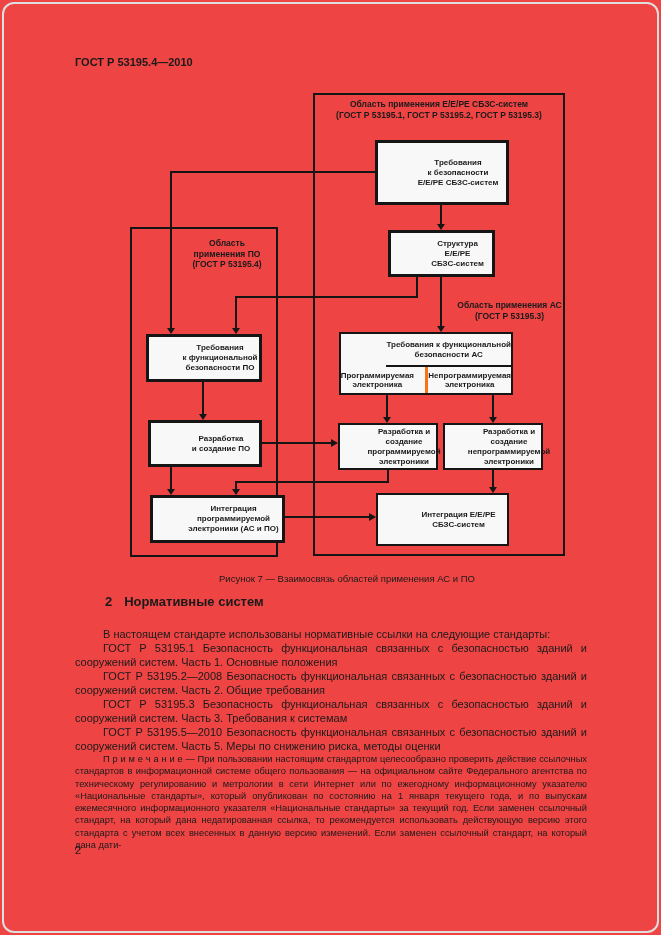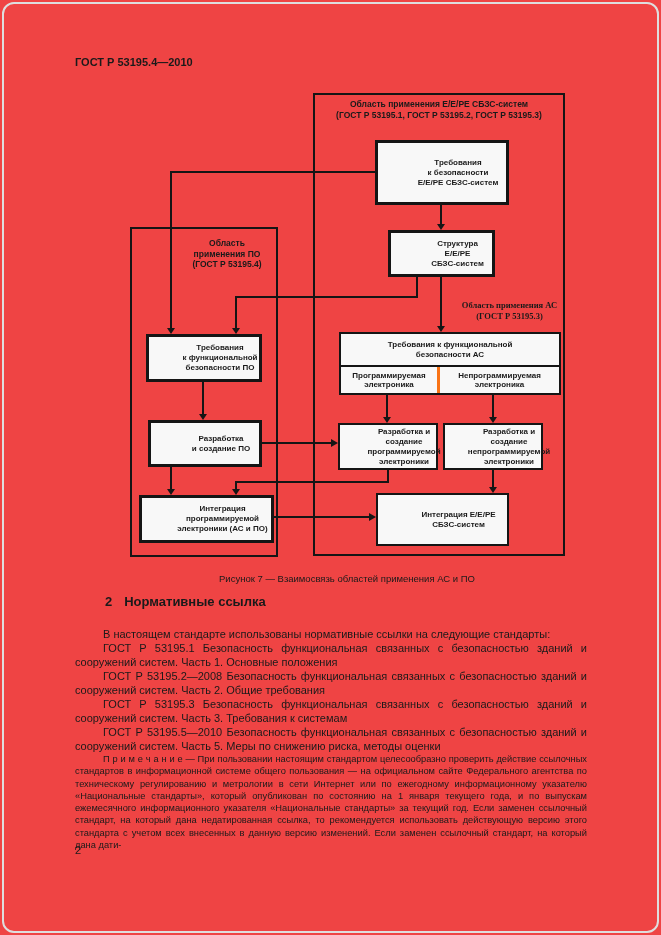--- a/index.html
+++ b/index.html
@@ -49,21 +49,21 @@
   <div>
 
     <div class="cont" style="left:313px;top:93px;width:252px;height:463px;"></div>
     <div class="cont" style="left:130px;top:227px;width:148px;height:330px;"></div>
 
     <div class="dlabel" style="left:313px;top:99px;width:252px;">Область применения Е/Е/РЕ СБЗС-систем
 (ГОСТ Р 53195.1, ГОСТ Р 53195.2, ГОСТ Р 53195.3)</div>
     <div class="dlabel" style="left:172px;top:238px;width:110px;">Область
 применения ПО
 (ГОСТ Р 53195.4)</div>
-    <div class="dlabel" style="left:442px;top:300px;width:135px;font-family:Liberation Serif, serif;">Область применения АС
+    <div class="dlabel" style="left:442px;top:300px;width:135px;">Область применения АС
 (ГОСТ Р 53195.3)</div>
 
     <div class="dline" style="left:170px;top:171px;width:205px;height:2px;"></div>
     <div class="dline" style="left:170px;top:171px;width:2px;height:157px;"></div>
     <div class="dline" style="left:440px;top:205px;width:2px;height:19px;"></div>
     <div class="dline" style="left:440px;top:277px;width:2px;height:49px;"></div>
     <div class="dline" style="left:416px;top:277px;width:2px;height:21px;"></div>
     <div class="dline" style="left:235px;top:296px;width:183px;height:2px;"></div>
     <div class="dline" style="left:235px;top:296px;width:2px;height:32px;"></div>
     <div class="dline" style="left:202px;top:382px;width:2px;height:32px;"></div>
@@ -94,25 +94,25 @@
 к безопасности
 Е/Е/РЕ СБЗС-систем</div>
     <div class="abox" style="left:388px;top:230px;width:107px;height:47px;">Структура
 Е/Е/РЕ
 СБЗС-систем</div>
     <div class="abox" style="left:146px;top:334px;width:116px;height:48px;">Требования
 к функциональной
 безопасности ПО</div>
     <div class="abox" style="left:148px;top:420px;width:114px;height:47px;">Разработка
 и создание ПО</div>
-    <div class="abox" style="left:139px;top:495px;width:135px;height:48px;">Интеграция
+    <div class="abox" style="left:150px;top:495px;width:135px;height:48px;">Интеграция
 программируемой
 электроники (АС и ПО)</div>
 
-    <div class="cbox" style="left:339px;top:332px;width:222px;height:63px;">
+    <div class="cbox" style="left:339px;top:332px;width:174px;height:63px;align-items:flex-end;">
       <div class="cbox-header">Требования к функциональной
 безопасности АС</div>
       <div class="cbox-cells">
         <div class="cbox-cell left">Программируемая
 электроника</div>
         <div class="cbox-cell right">Непрограммируемая
 электроника</div>
       </div>
     </div>
 
@@ -122,21 +122,21 @@
     <div class="abox med" style="left:443px;top:423px;width:100px;height:47px;">Разработка и создание
 непрограммируемой
 электроники</div>
     <div class="abox med" style="left:376px;top:493px;width:133px;height:53px;">Интеграция Е/Е/РЕ
 СБЗС-систем</div>
   </div>
 
   <div class="caption">Рисунок 7 — Взаимосвязь областей применения АС и ПО</div>
 
   <div class="heading">
-    <span class="num">2</span><span>Нормативные ссылка</span>
+    <span class="num">2</span><span>Нормативные систем</span>
   </div>
 
   <div class="bodytext">
     <p>В настоящем стандарте использованы нормативные ссылки на следующие стандарты:</p>
     <p>ГОСТ Р 53195.1 Безопасность функциональная связанных с безопасностью зданий и сооружений систем. Часть 1. Основные положения</p>
     <p>ГОСТ Р 53195.2—2008 Безопасность функциональная связанных с безопасностью зданий и сооружений систем. Часть 2. Общие требования</p>
     <p>ГОСТ Р 53195.3 Безопасность функциональная связанных с безопасностью зданий и сооружений систем. Часть 3. Требования к системам</p>
     <p>ГОСТ Р 53195.5—2010 Безопасность функциональная связанных с безопасностью зданий и сооружений систем. Часть 5. Меры по снижению риска, методы оценки</p>
   </div>
 

